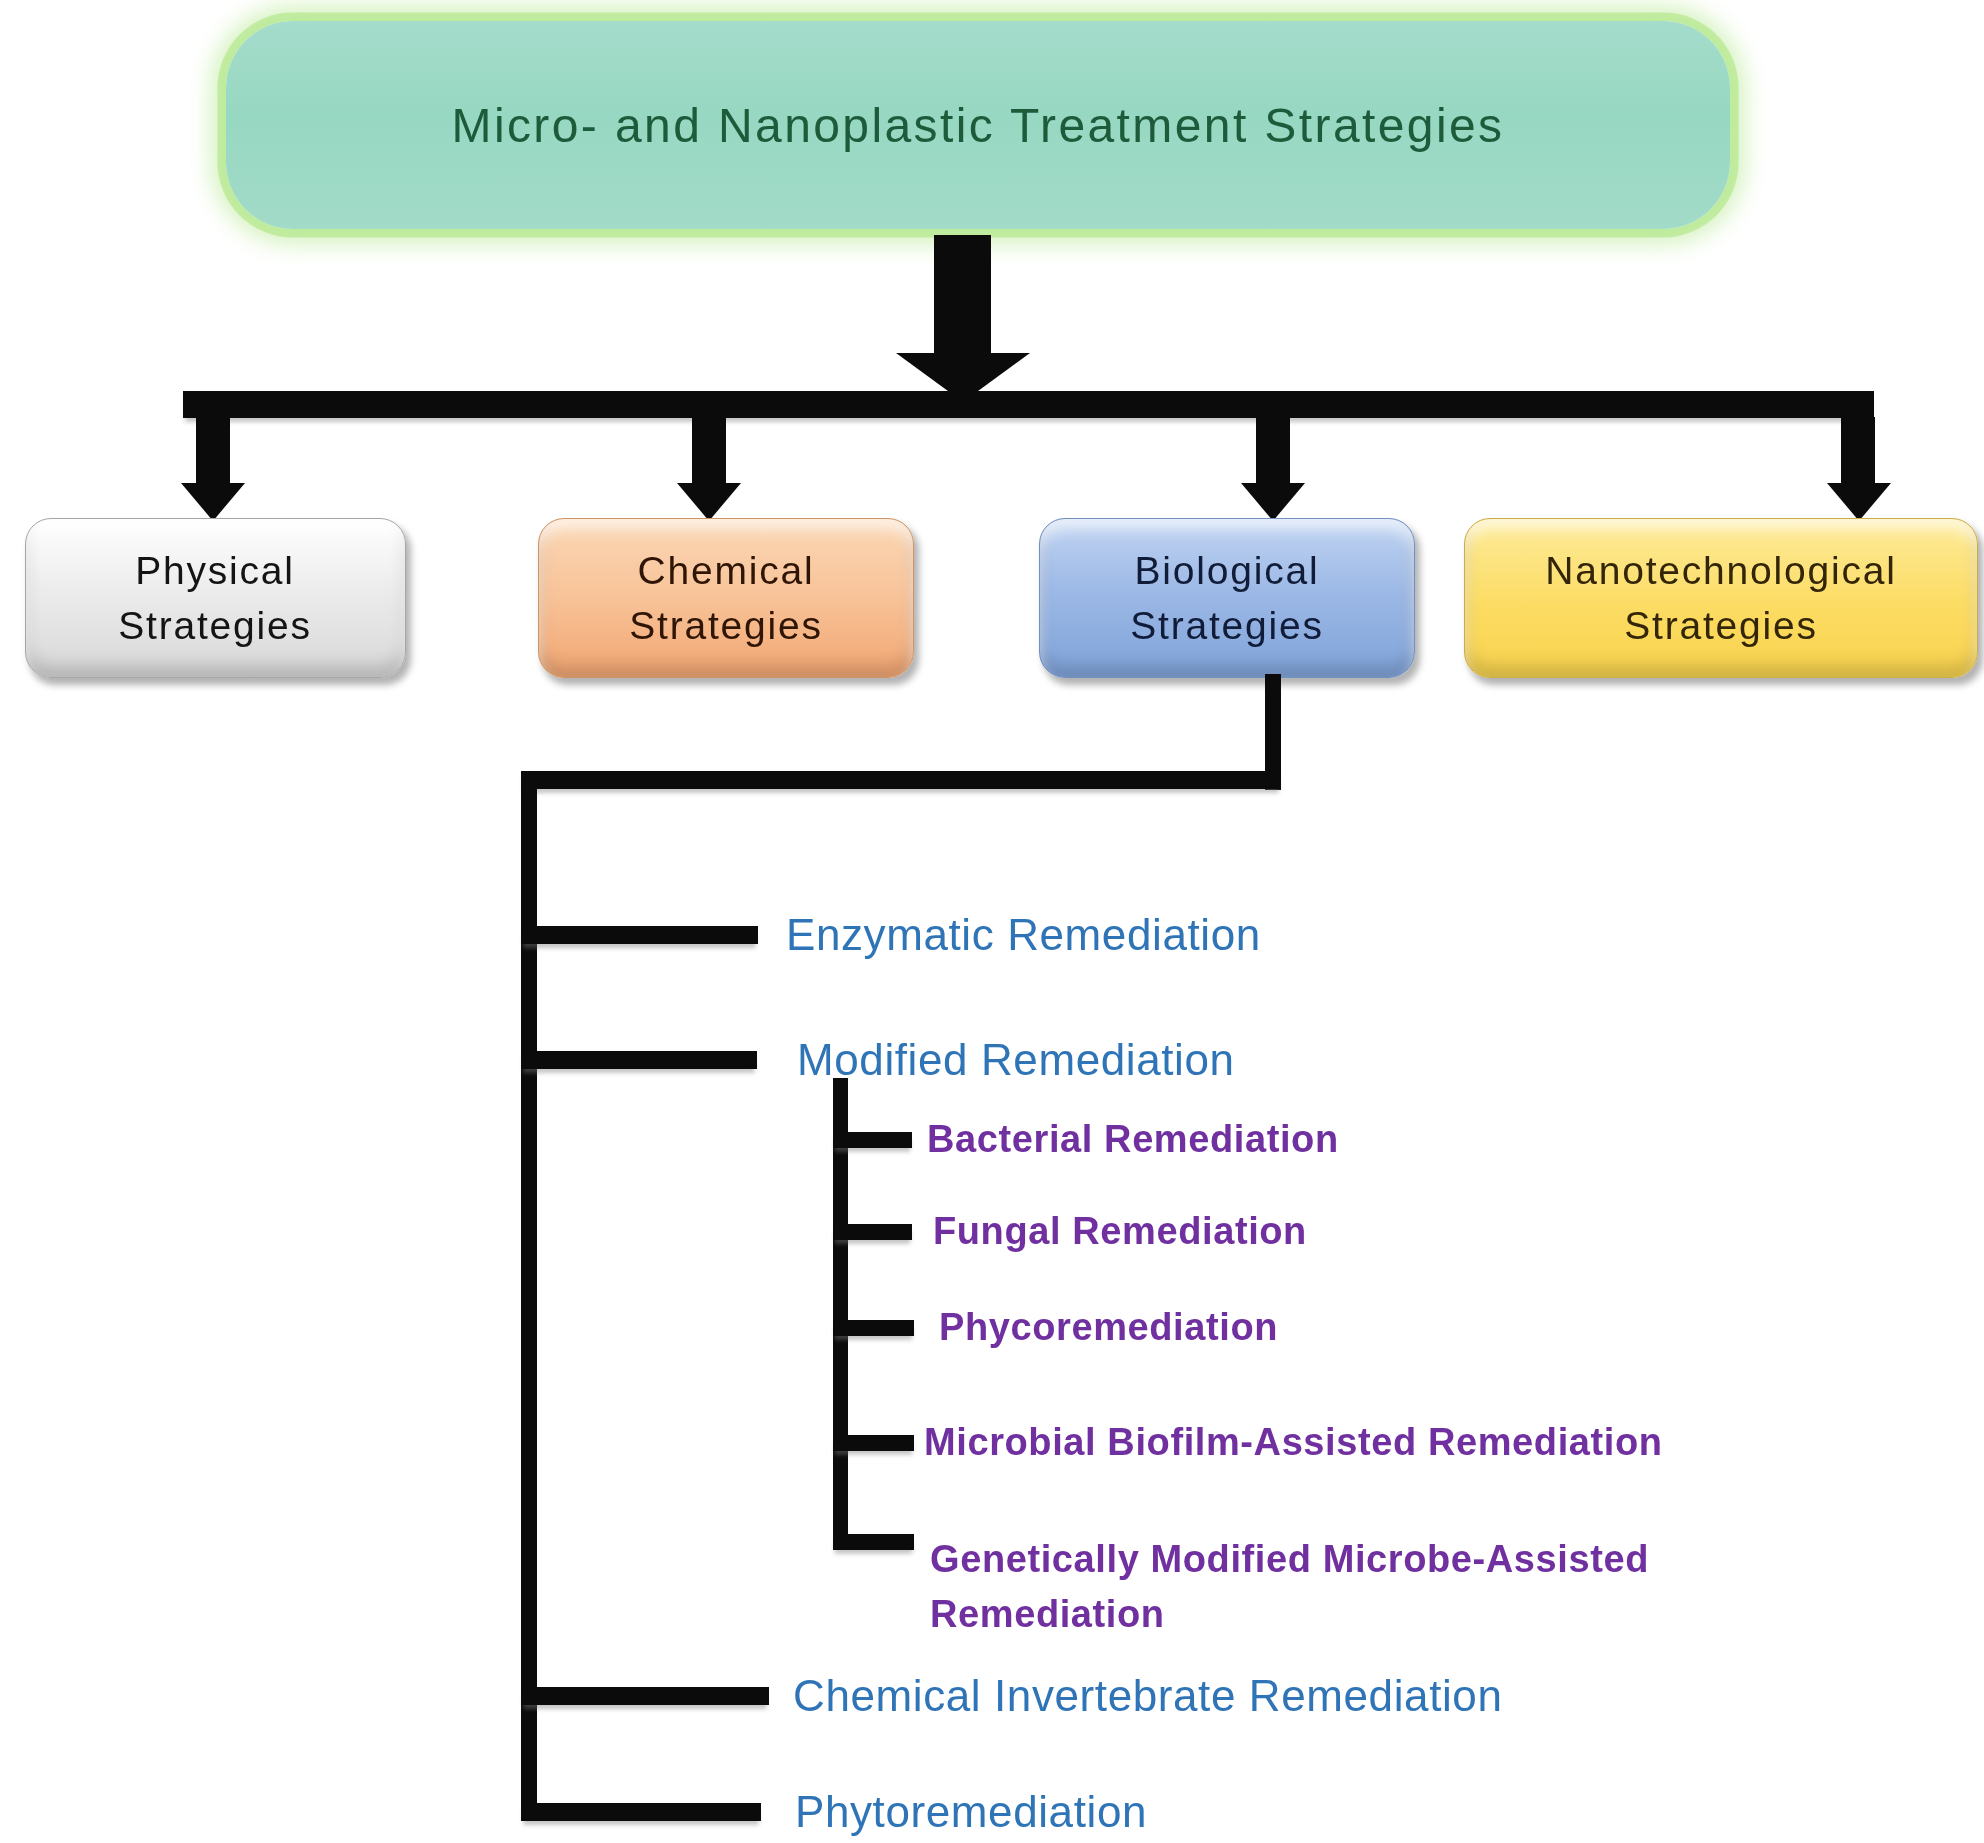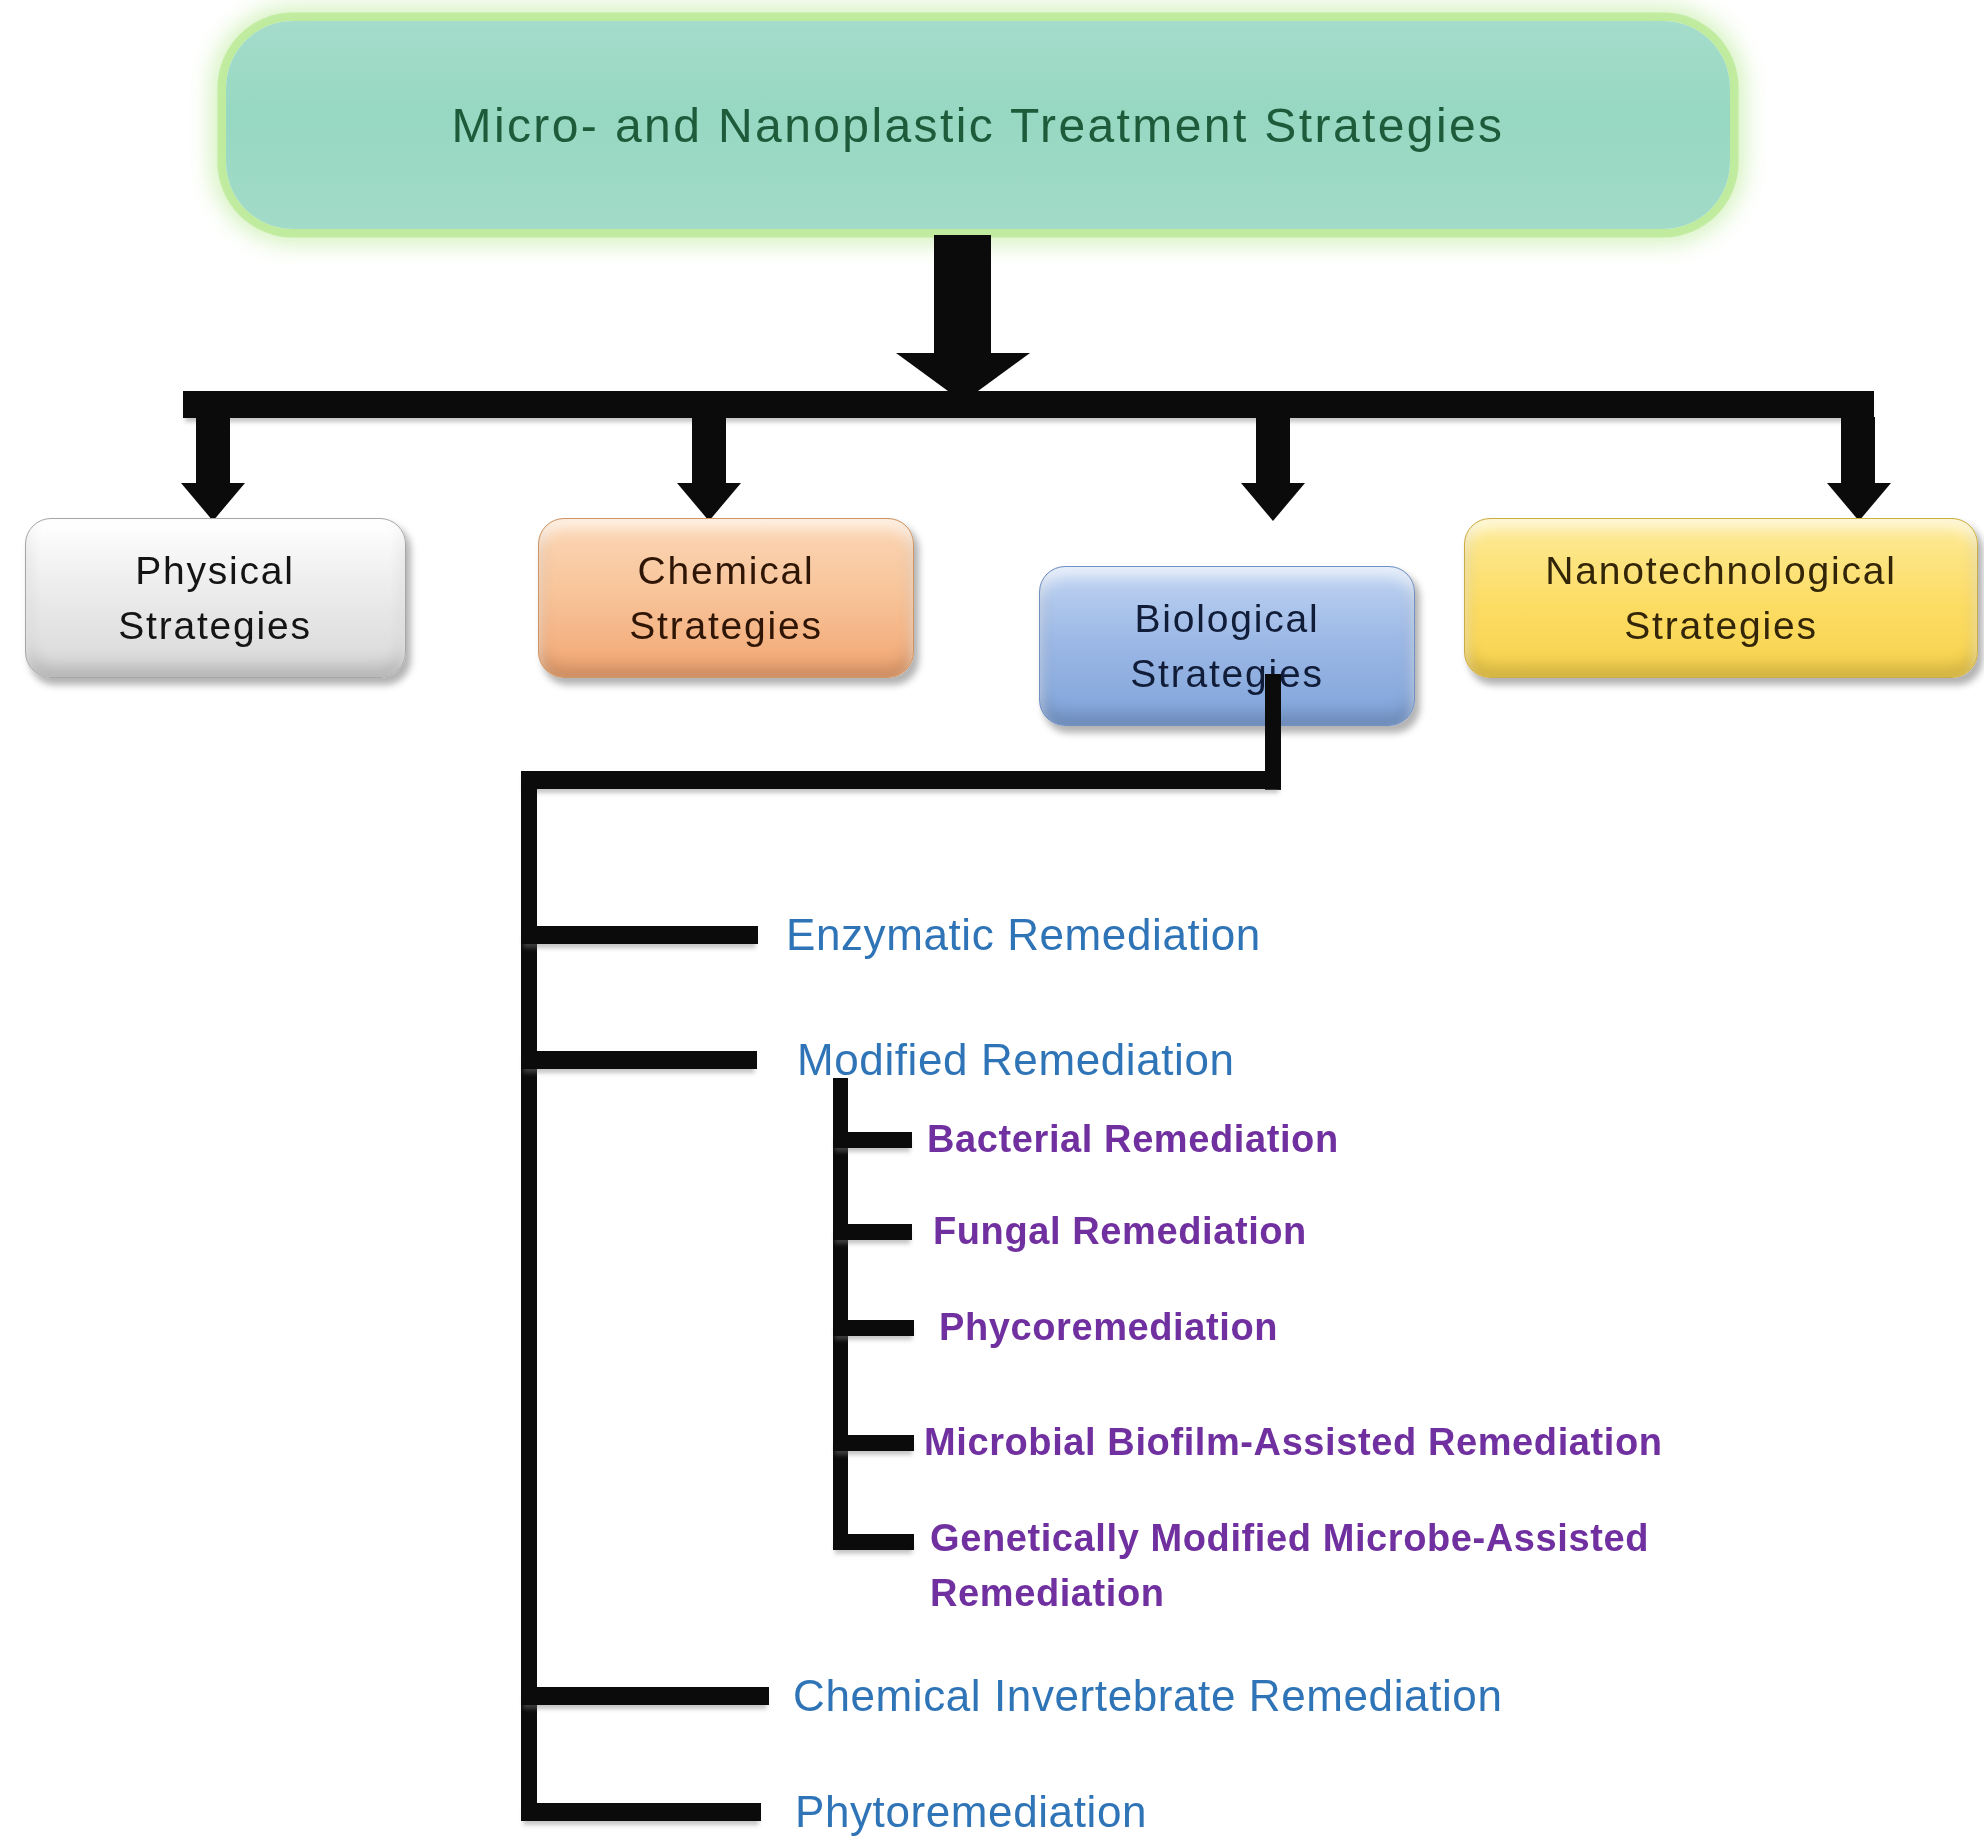--- a/index.html
+++ b/index.html
@@ -58,21 +58,21 @@
     border:1.8px solid #a6a6a6;color:#141414;
   }
   #box-chemical{
     left:538px;width:374px;
     background:linear-gradient(180deg,#fbd7b6 0%,#f8c59b 45%,#f2a672 100%);
     border:1.8px solid #cf9565;color:#2f1505;
   }
   #box-biological{
     left:1039px;width:374px;
     background:linear-gradient(180deg,#c1d5f2 0%,#9db9e6 45%,#7fa3d9 100%);
-    border:1.8px solid #7190c3;color:#101c38;margin-top:48px;
+    border:1.8px solid #7190c3;color:#101c38;
   }
   #box-nanotech{
     left:1464px;width:512px;
     background:linear-gradient(180deg,#fdeb9a 0%,#fcdc63 55%,#f7d24d 100%);
     border:1.8px solid #cbad45;color:#332507;
   }
 
   
   .lvl1-label{
     position:absolute;
@@ -89,20 +89,21 @@
     font-size:38px;
     font-weight:bold;
     letter-spacing:0.6px;
     white-space:nowrap;
     line-height:1.2;
   }
   #label-gm{
     white-space:normal;
     width:856px;
     line-height:55px;
+    margin-top:21px;
   }
 </style>
 </head>
 <body>
 
 <div id="canvas">
 
   <div id="title-box">
     <span class="title-text">Micro- and Nanoplastic Treatment Strategies</span>
   </div>

